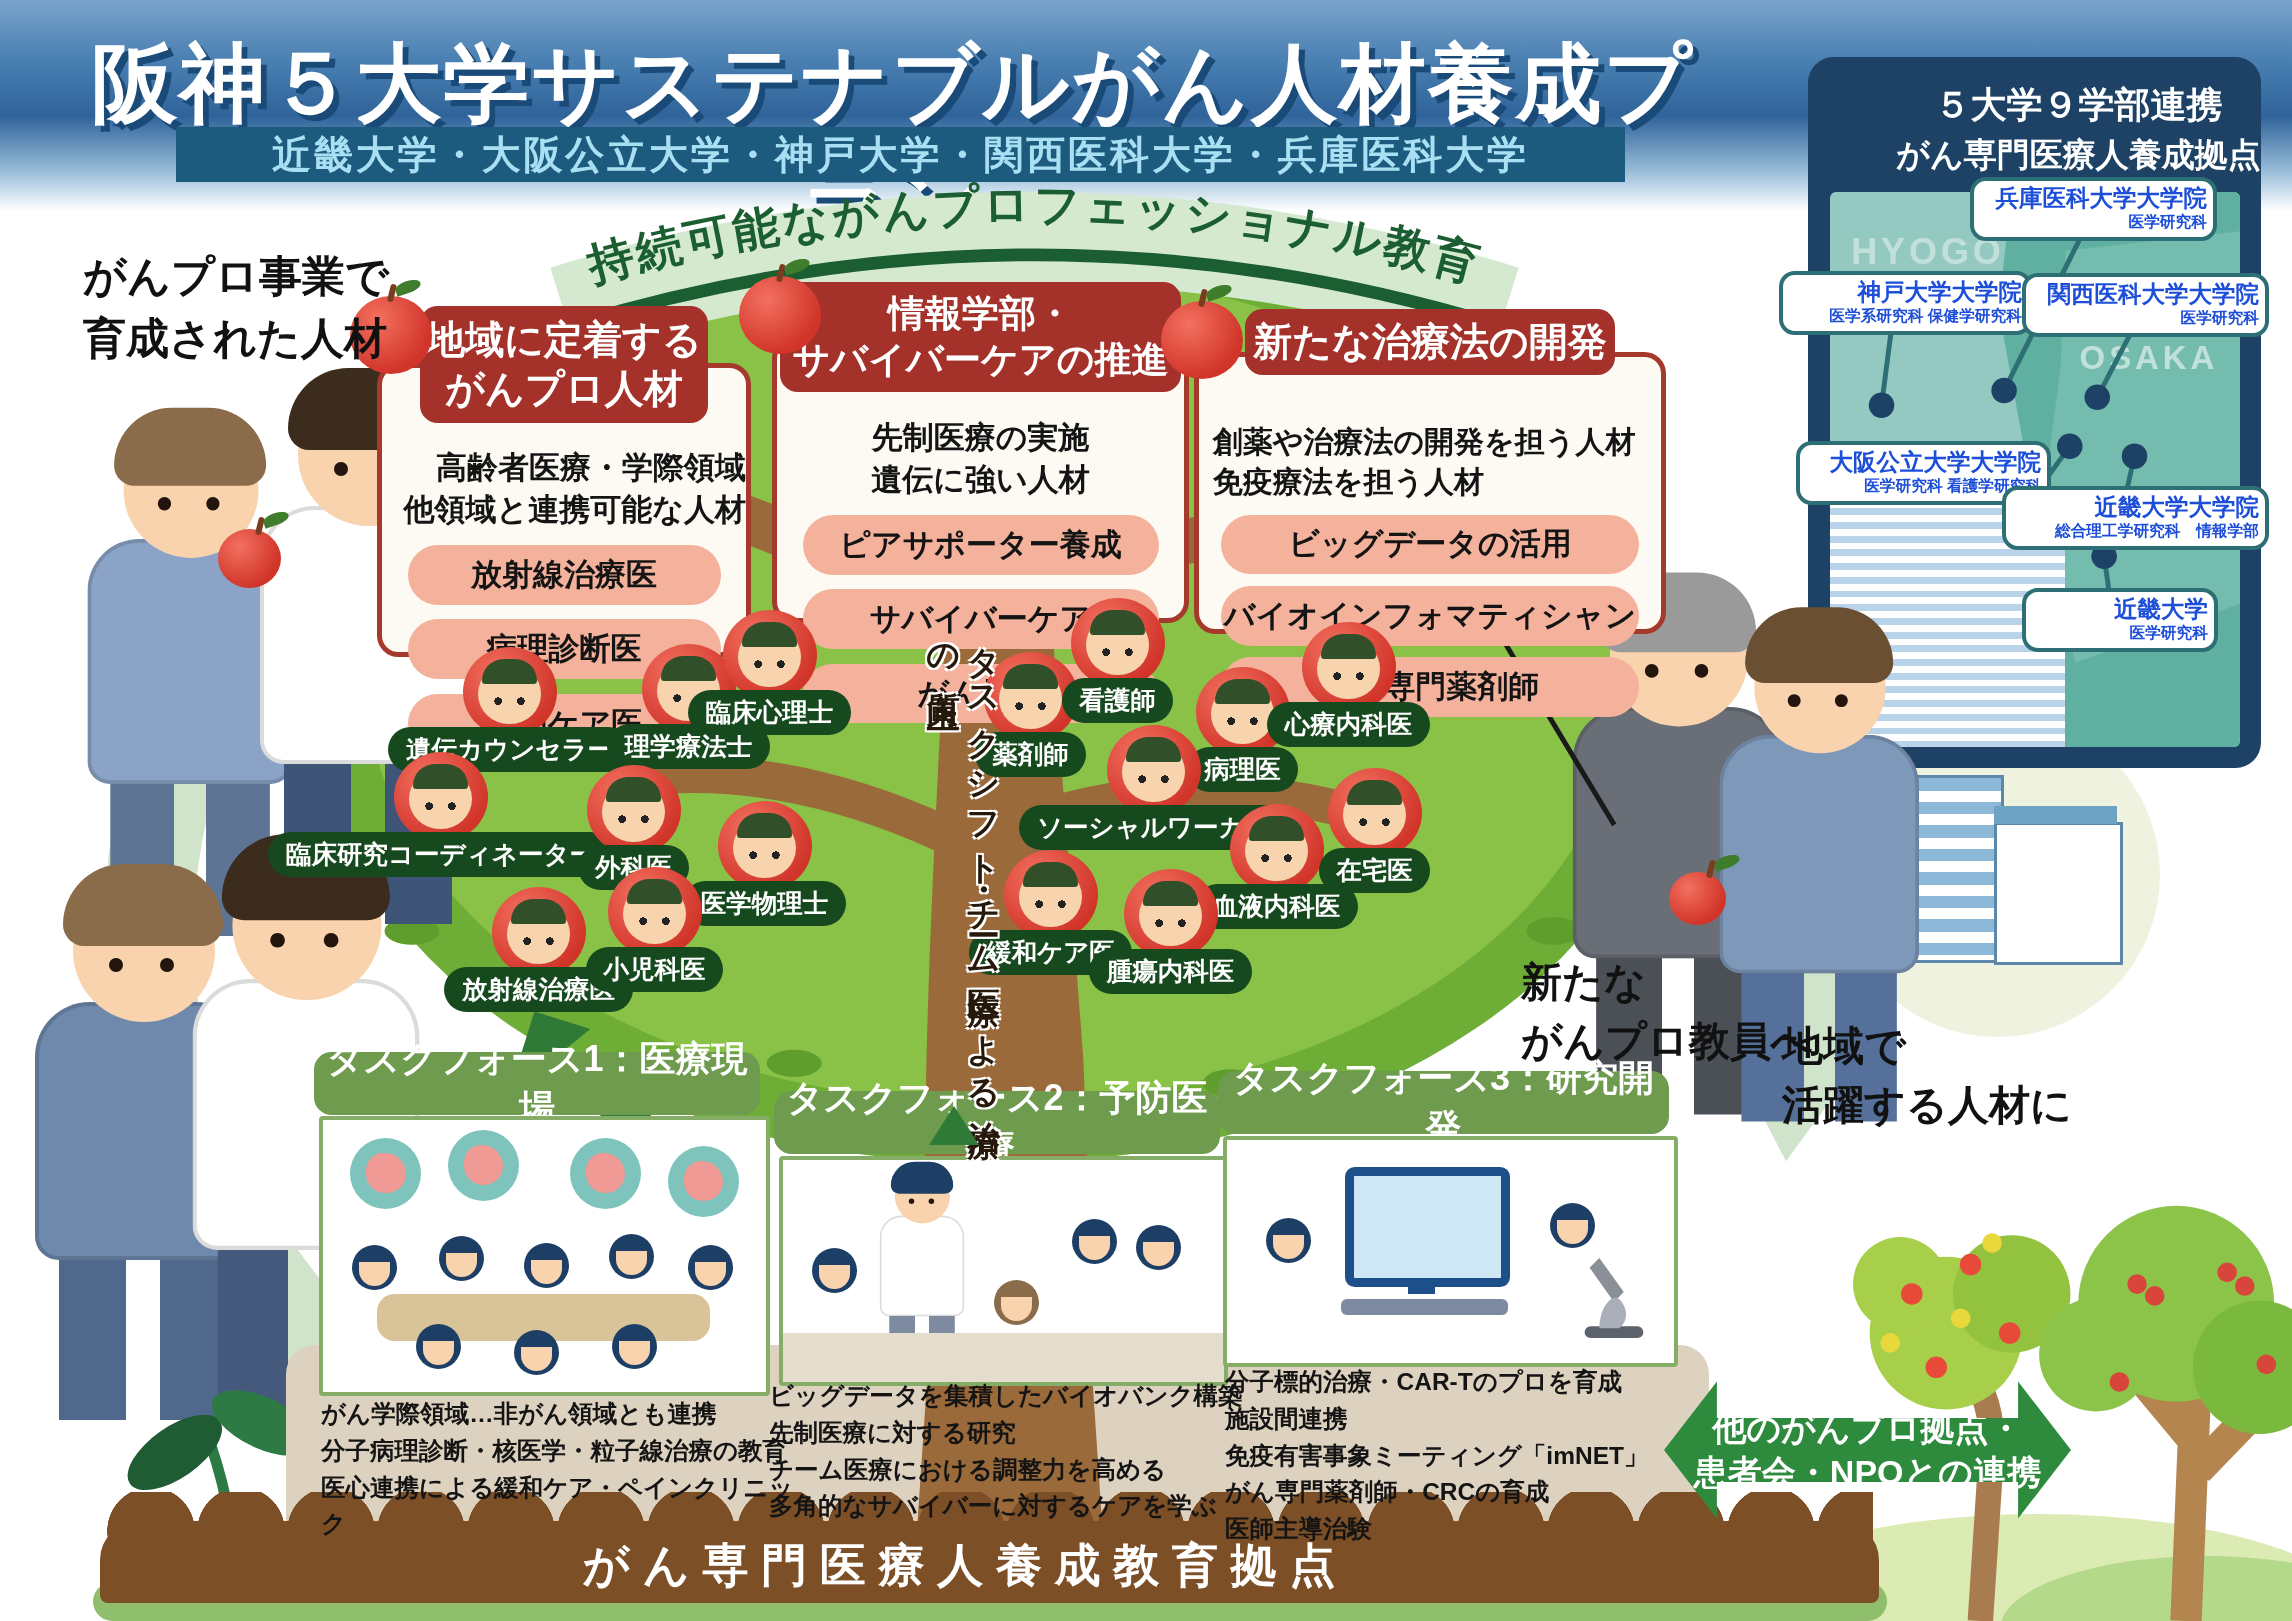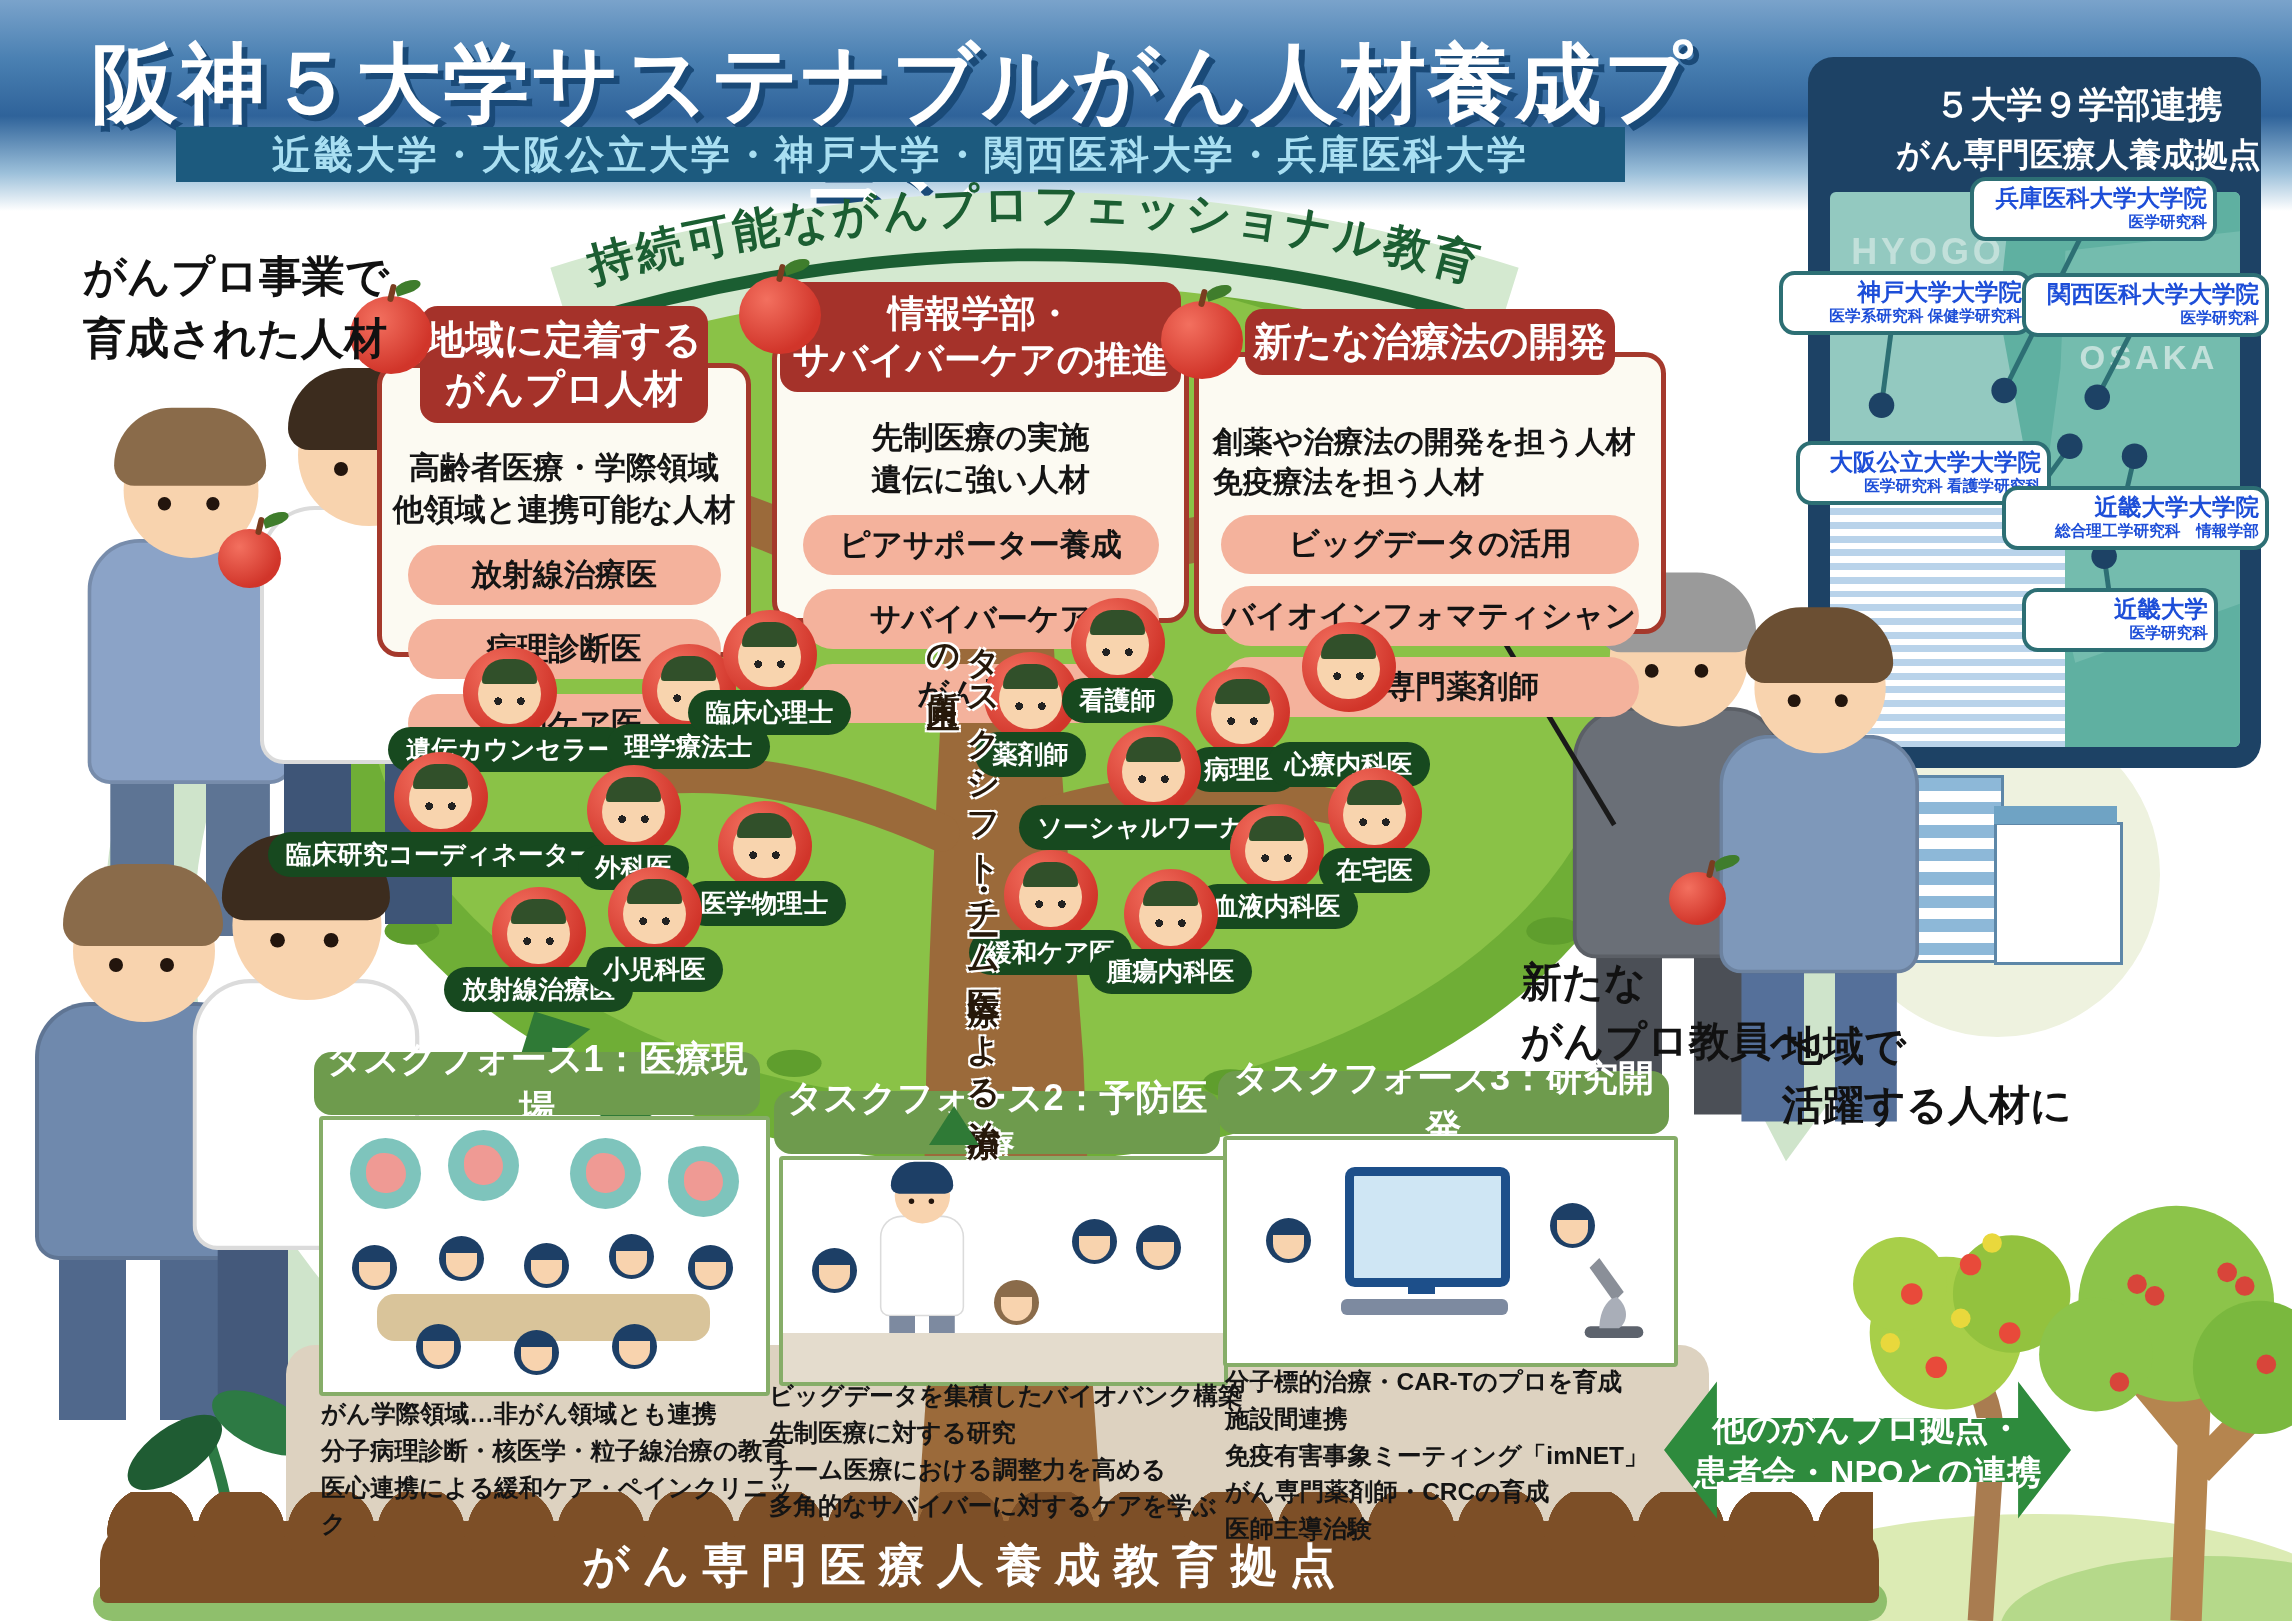--- a/index.html
+++ b/index.html
@@ -227,21 +227,21 @@
     <div>育成された人材</div>
   </div>
 
   <div class="abs pillar" style="left:377px;top:306px;width:374px;height:351px;">
     <div class="apple-deco" style="left:-27.4px;top:-9.8px;"></div>
     <div class="pillar-head" style="left:43px;right:43px;top:0;font-size:39px;padding:9.8px 0;">
       <div>地域に定着する</div>
       <div>がんプロ人材</div>
     </div>
     <div class="pillar-body" style="top:57px;padding-top:69px;">
-      <div class="pillar-desc" style="font-size:31px;text-align:center;">
+      <div class="pillar-desc" style="font-size:31px;text-align:right;">
         <div>高齢者医療・学際領域</div>
         <div>他領域と連携可能な人材</div>
       </div>
       <div class="pill">放射線治療医</div>
       <div class="pill">病理診断医</div>
       <div class="pill">緩和ケア医</div>
     </div>
   </div>
 
   <div class="abs pillar" style="left:772px;top:282px;width:417px;height:341px;">
@@ -314,21 +314,21 @@
       <div class="plabel">薬剤師</div>
     </div>
   <div class="abs prof" style="left:951px;top:598px;">
       <div class="apple-face"></div>
       <div class="plabel">看護師</div>
     </div>
   <div class="abs prof" style="left:1076px;top:667px;">
       <div class="apple-face"></div>
       <div class="plabel">病理医</div>
     </div>
-  <div class="abs prof" style="left:1182px;top:622px;gap:40px;">
+  <div class="abs prof" style="left:1182px;top:622px;">
       <div class="apple-face"></div>
       <div class="plabel">心療内科医</div>
     </div>
   <div class="abs prof" style="left:987px;top:725px;">
       <div class="apple-face"></div>
       <div class="plabel">ソーシャルワーカー</div>
     </div>
   <div class="abs prof" style="left:1110px;top:804px;">
       <div class="apple-face"></div>
       <div class="plabel">血液内科医</div>

